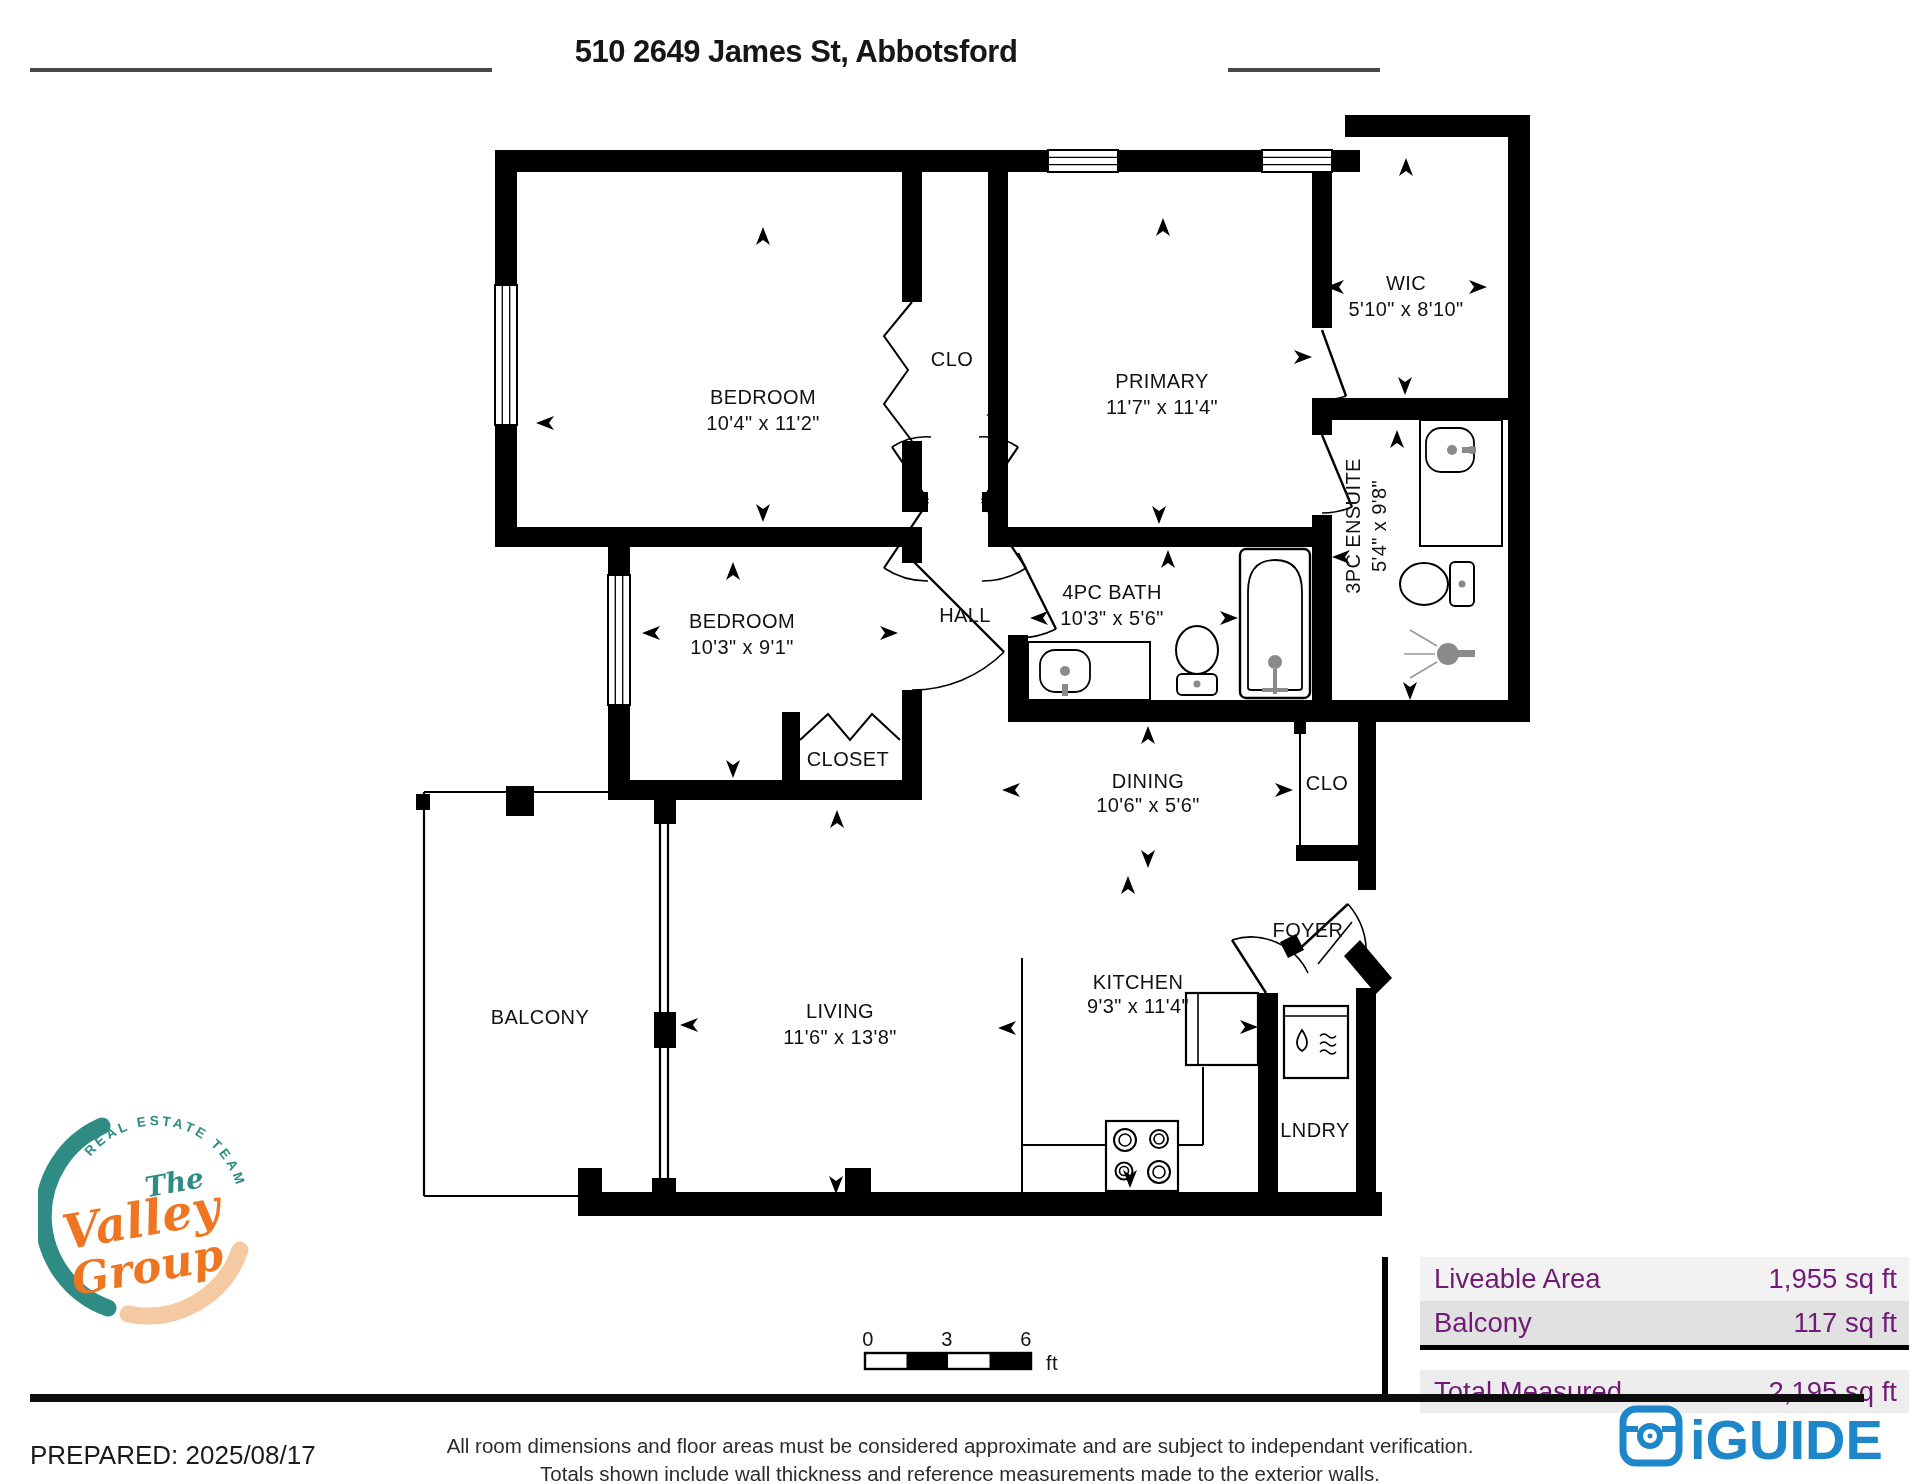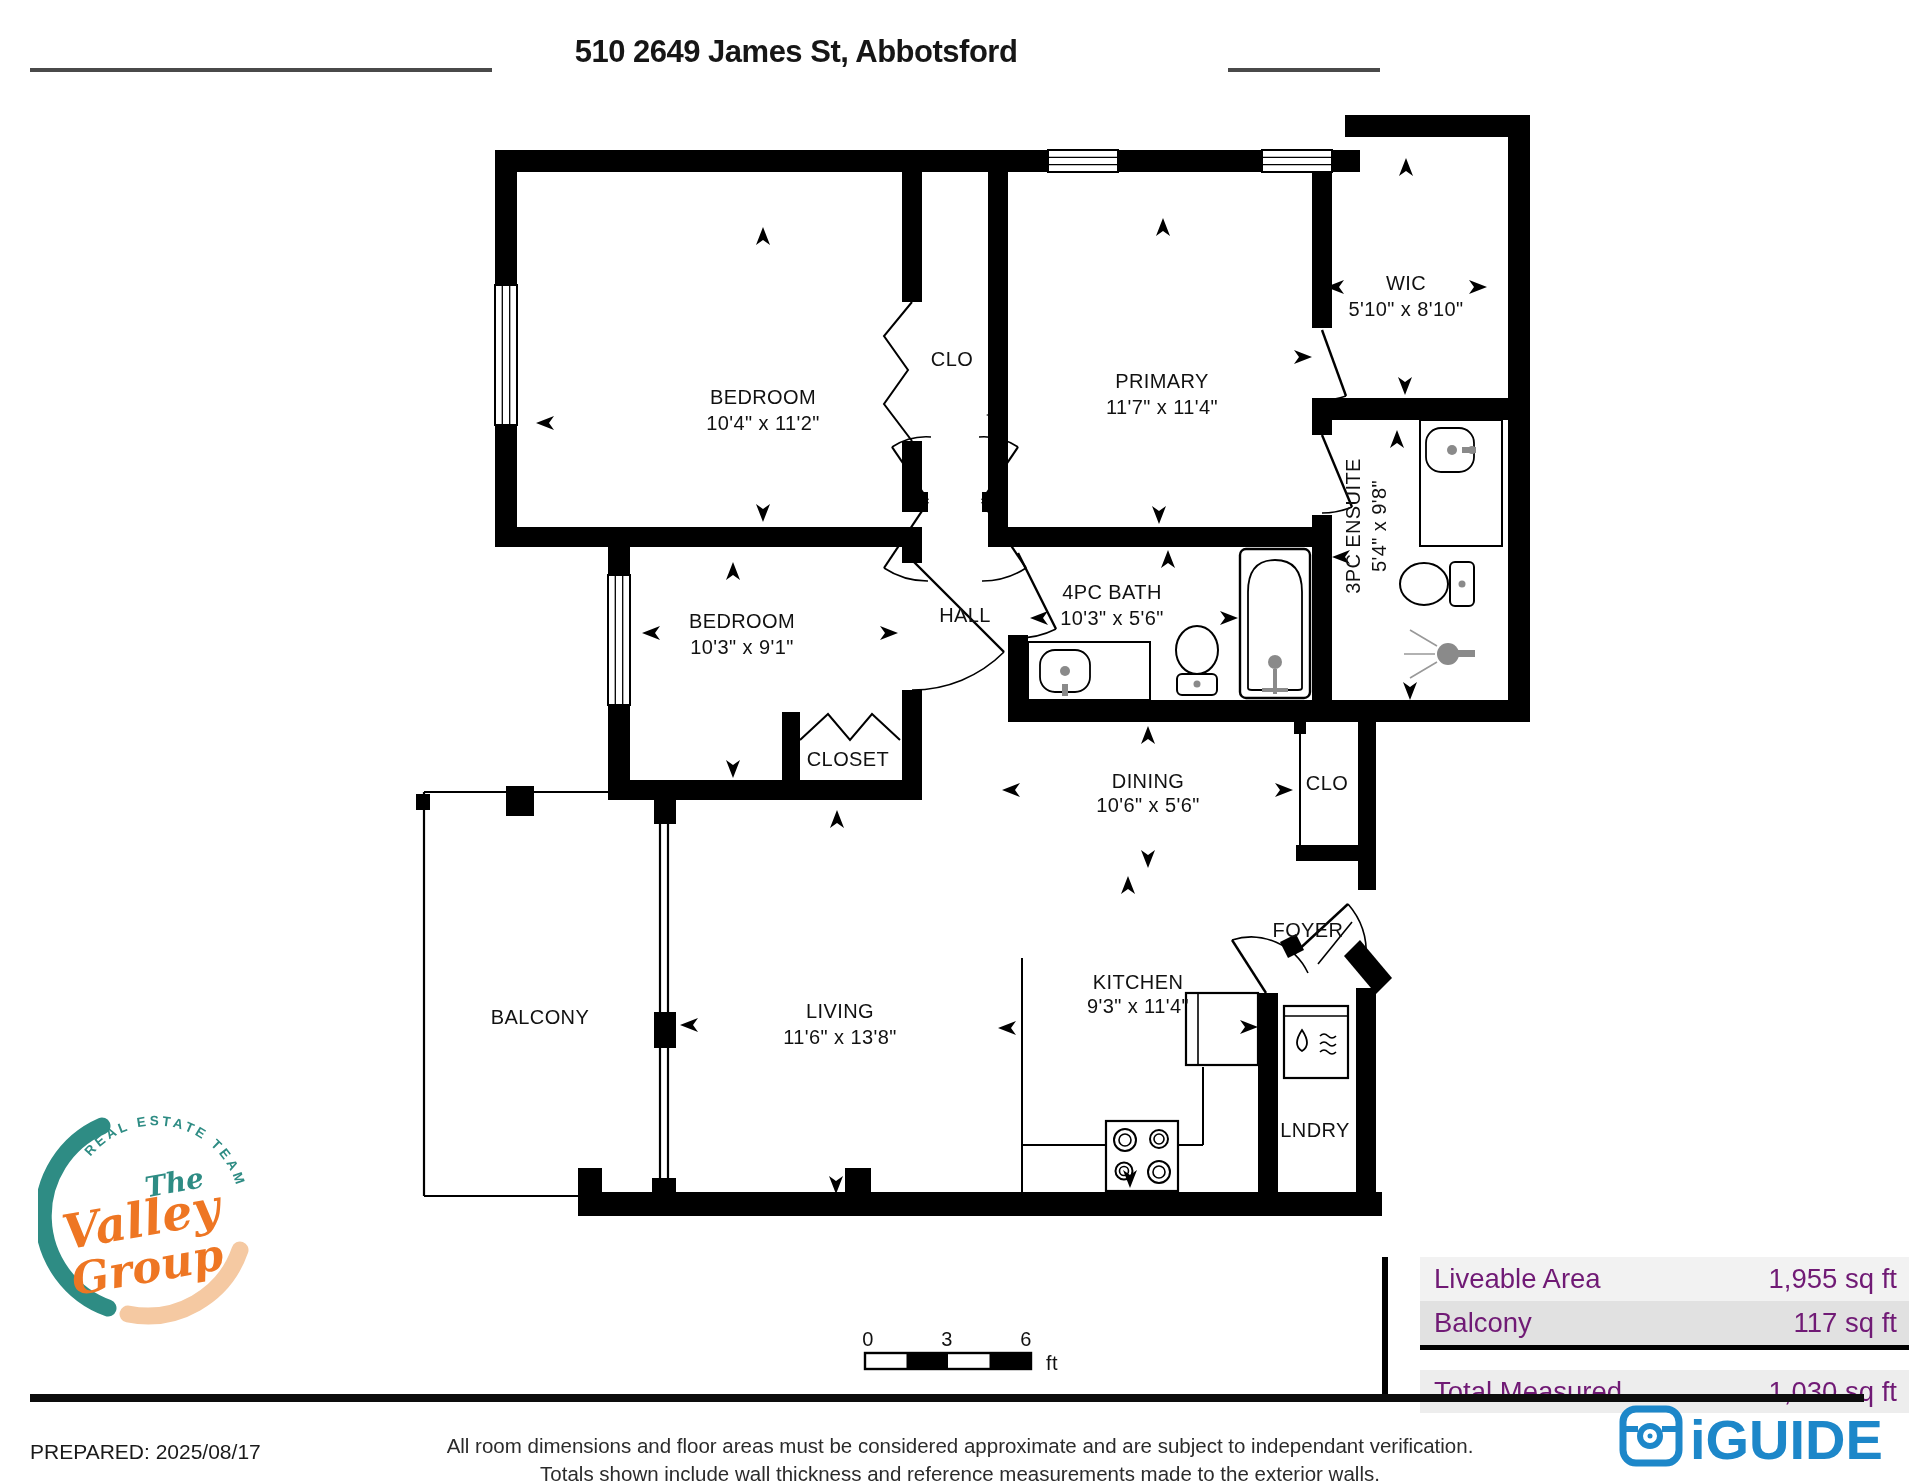--- a/index.html
+++ b/index.html
@@ -14,21 +14,21 @@
   .lbl{font-family:"Liberation Sans",sans-serif;font-size:20px;fill:#111;letter-spacing:.4px;}
   .areas{position:absolute;left:1420px;top:1257px;width:489px;font-size:27.5px;color:#701a75;}
   .arow{display:flex;justify-content:space-between;align-items:center;height:44px;
         padding:0 12px 0 14px;box-sizing:border-box;}
   .arow.r1{background:#f2f2f2;}
   .arow.r2{background:#e1e1e1;}
   .arow.r3{background:#ededed;height:43px;margin-top:20px;}
   .asep{height:5px;background:#000;}
   .abar{position:absolute;left:1382px;top:1257px;width:6px;height:137px;background:#000;}
   .footline{position:absolute;left:30px;top:1394px;width:1834px;height:8px;background:#0d0d0d;}
-  .prepared{position:absolute;left:30px;top:1440px;font-size:21px;color:#1a1a1a;}
+  .prepared{position:absolute;left:30px;top:1440px;font-size:26px;color:#1a1a1a;}
   .disc{position:absolute;left:360px;width:1200px;text-align:center;font-size:20.5px;color:#2b2b2b;}
   .d1{top:1434px;} .d2{top:1462px;}
   .iguide{position:absolute;left:1618px;top:1402px;width:300px;height:72px;}
   .valley{position:absolute;left:38px;top:1106px;width:224px;height:226px;}
 </style>
 </head>
 <body>
 
 <div class="page">
 
@@ -306,21 +306,21 @@
       <span>Liveable Area</span>
       <span>1,955 sq ft</span>
     </div>
     <div class="arow r2">
       <span>Balcony</span>
       <span>117 sq ft</span>
     </div>
     <div class="asep"></div>
     <div class="arow r3">
       <span>Total Measured</span>
-      <span>1,030 sq ft</span>
+      <span>2,195 sq ft</span>
     </div>
   </div>
 
   <svg class="valley" viewBox="0 0 224 226">
     <path d="M64,20 A98,98 0 0 0 70,202" fill="none" stroke="#2e8c84" stroke-width="17" stroke-linecap="round"></path>
     <path d="M202,144 A98,98 0 0 1 90,208" fill="none" stroke="#f5c9a2" stroke-width="17" stroke-linecap="round"></path>
     <defs>
       <path id="vg-arc" d="M44,64 A80,80 0 1 1 192,142"></path>
     </defs>
     <text font-size="13.5" font-weight="bold" letter-spacing="3.2" fill="#2e8c84">

